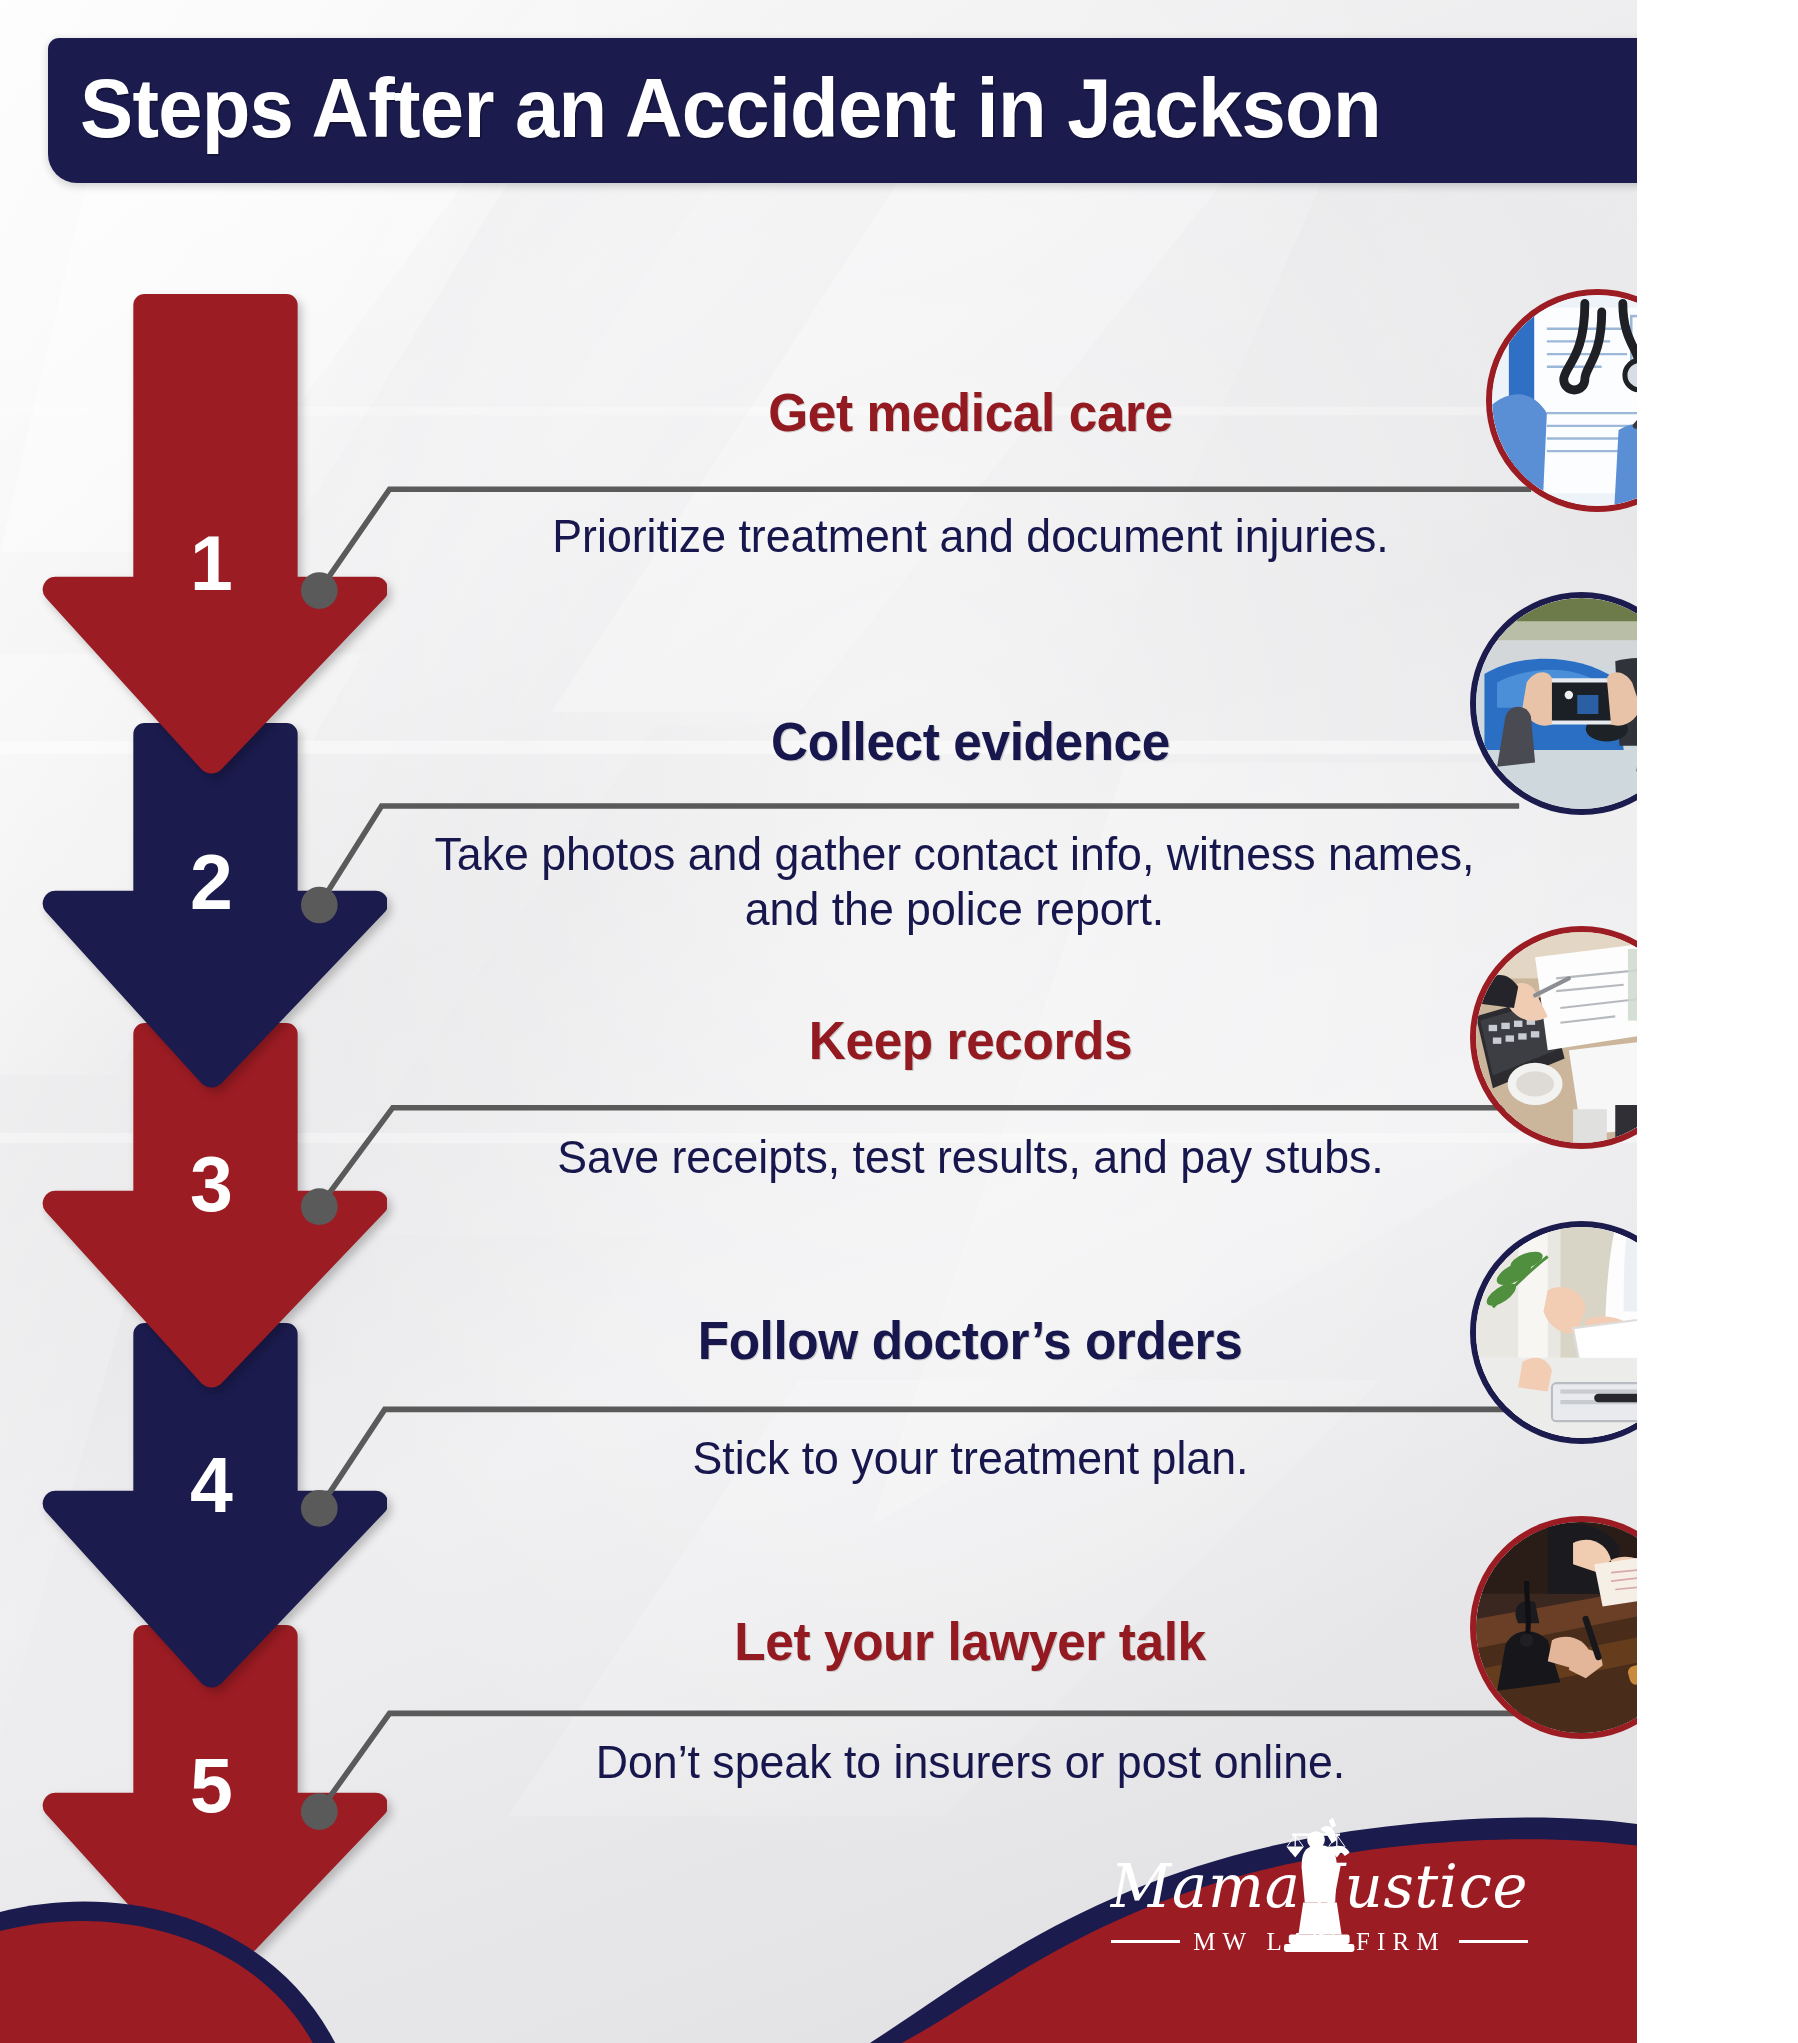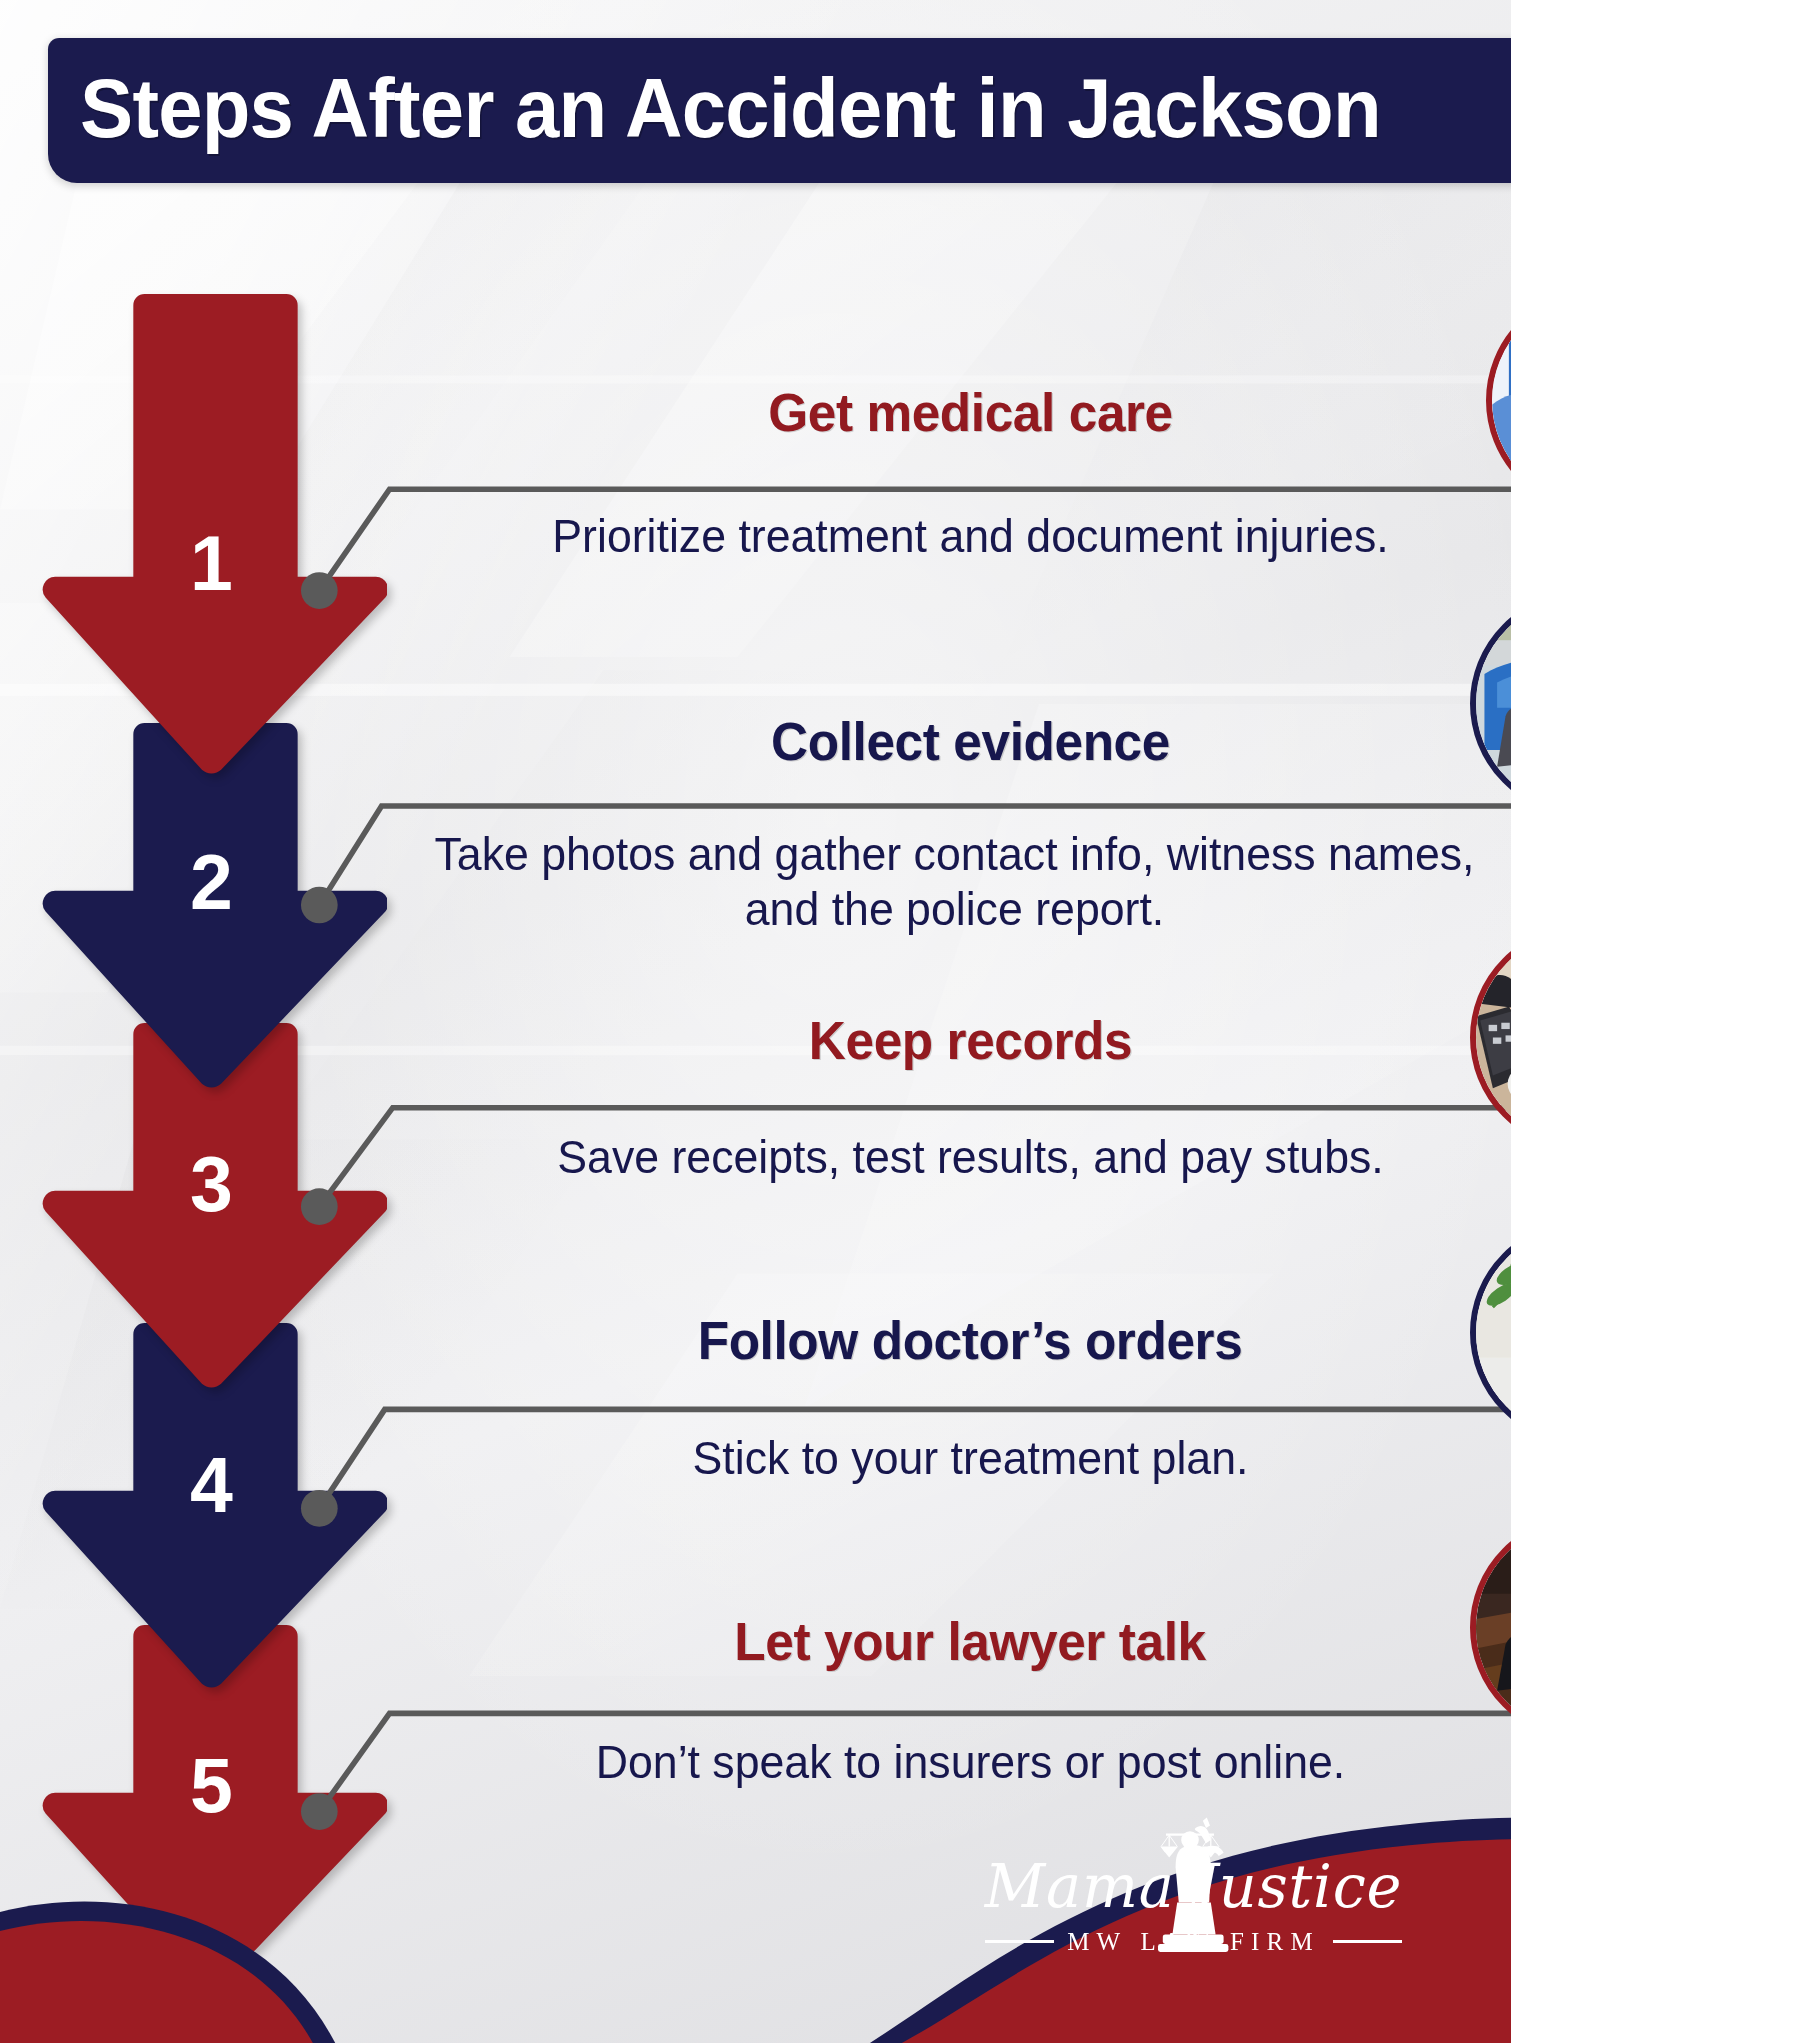--- a/index.html
+++ b/index.html
@@ -4,21 +4,21 @@
 <style>
   html,body{margin:0;padding:0;}
   body{
     width:1799px;height:2043px;
     font-family:"Liberation Sans", sans-serif;
     background:#ffffff;
     overflow:hidden;
   }
   #canvas{
     position:relative;
-    width:1511px;height:2043px;
+    width:1637px;height:2043px;
     overflow:hidden;
     background:#efefef;
   }
 
   
   .bg-base{
     position:absolute;inset:0;
     background:
       linear-gradient(118deg, rgba(255,255,255,0.85) 0%, rgba(255,255,255,0) 34%),
       linear-gradient(160deg, #f6f6f7 0%, #e7e7e9 42%, #efeff1 62%, #dedee1 100%);

